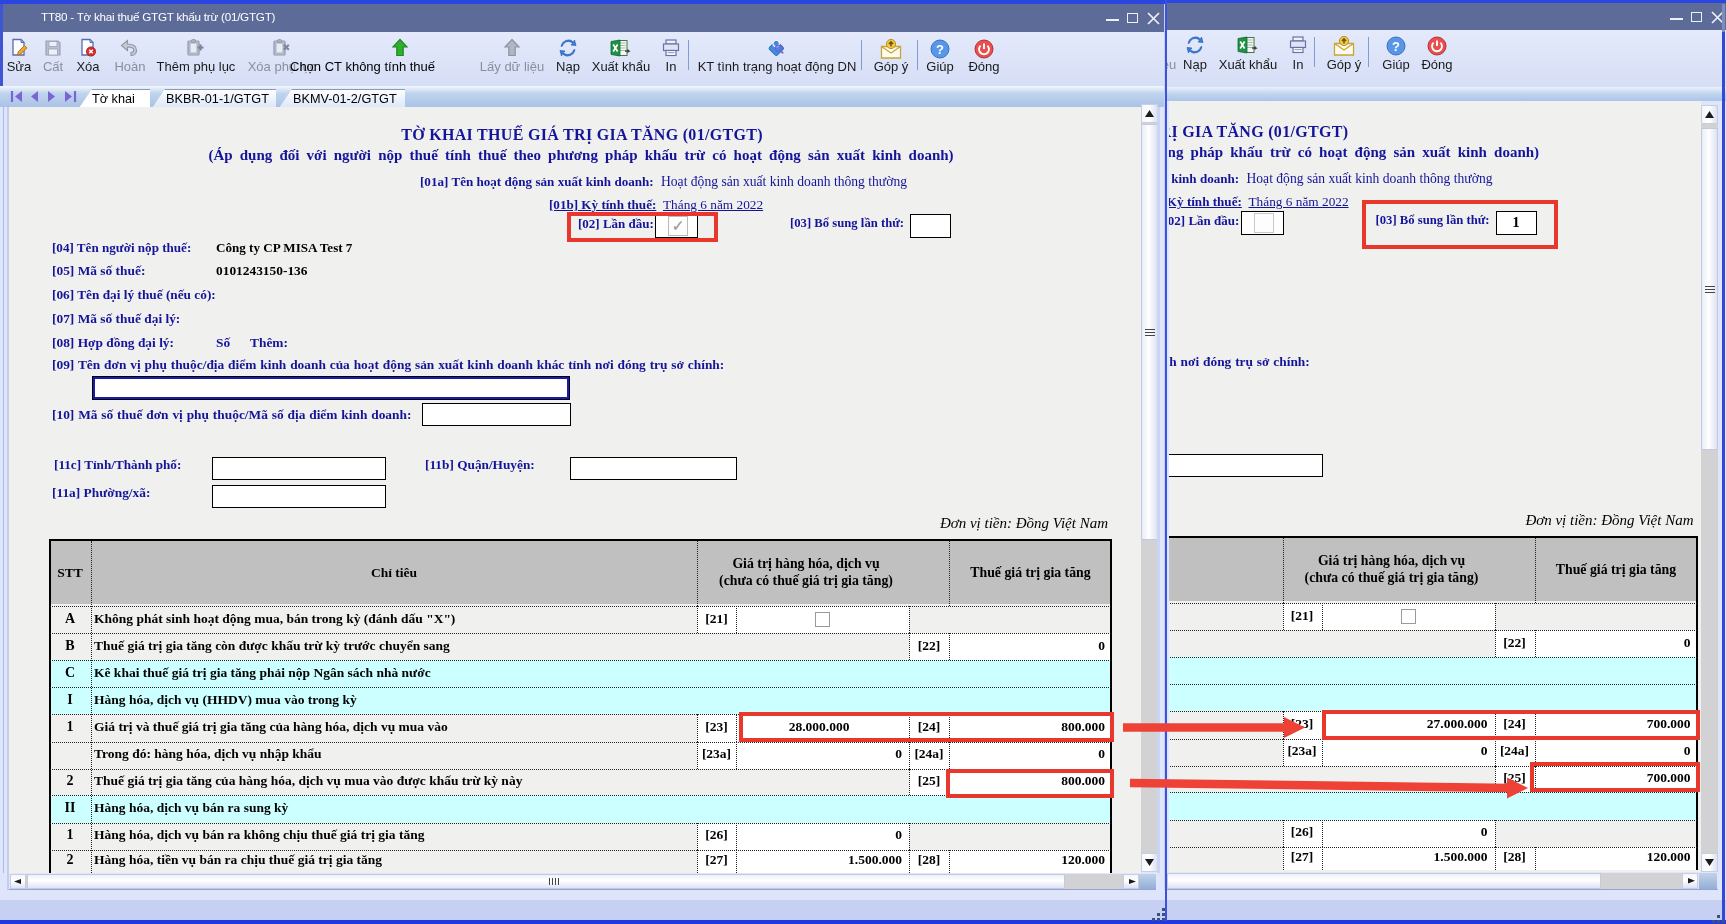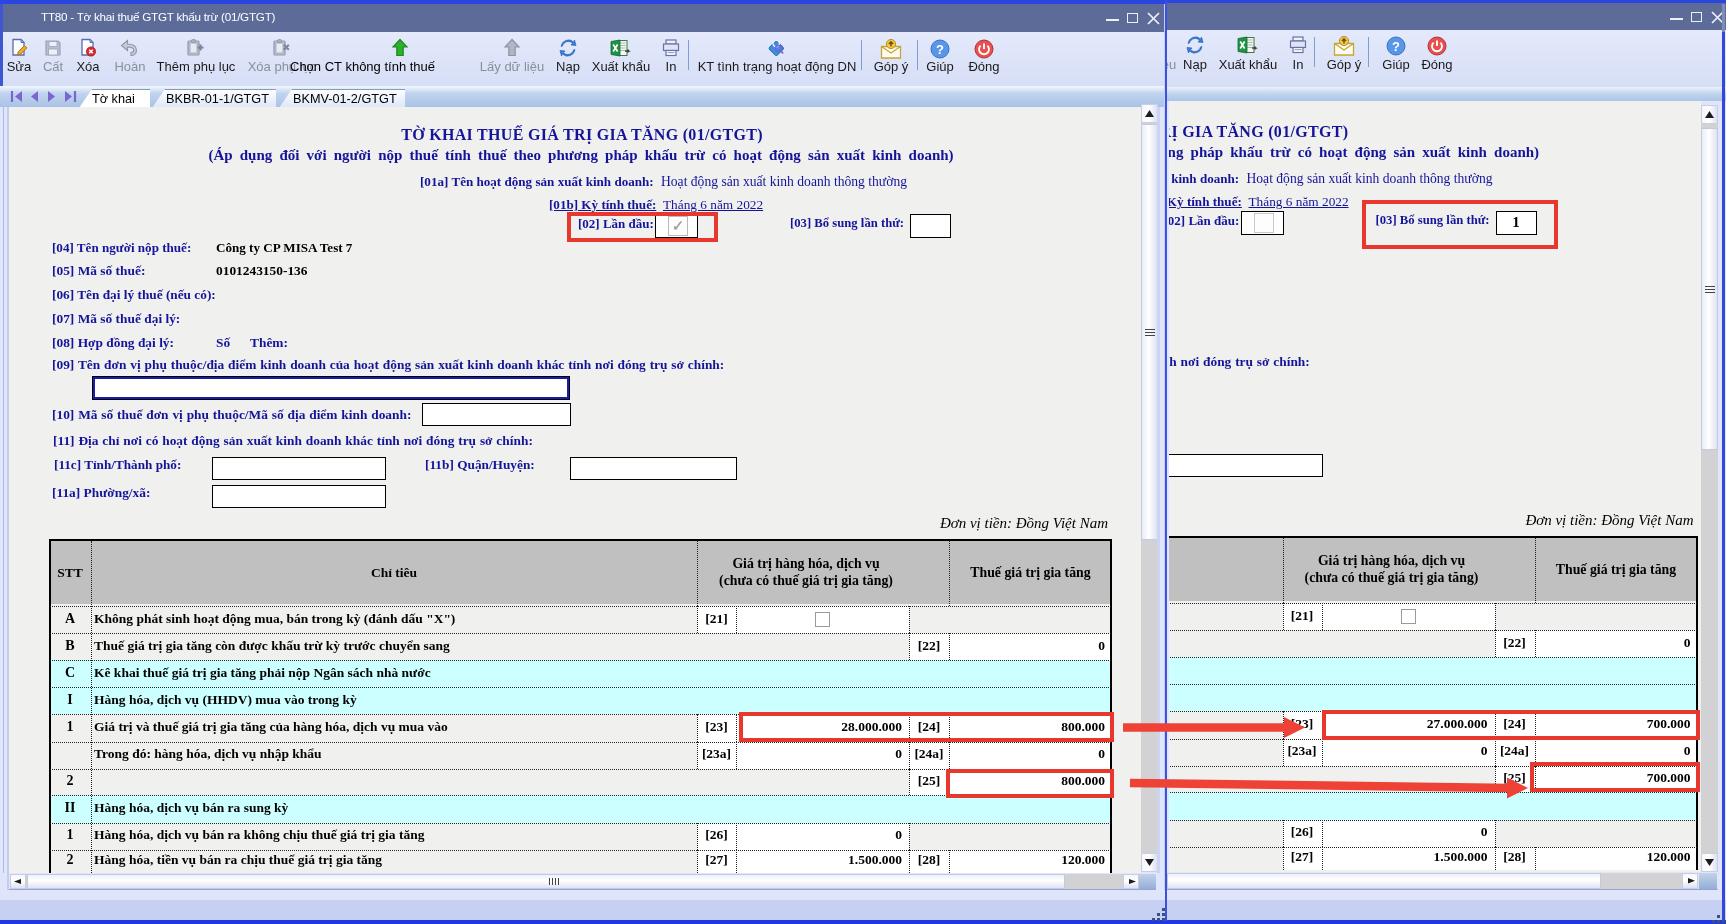--- a/index.html
+++ b/index.html
@@ -174,21 +174,20 @@
 <div style="position:absolute;left:216px;top:263px;font-family:'Liberation Serif',serif;font-size:13.4px;color:#000;white-space:nowrap;font-weight:bold;">0101243150-136</div>
 <div style="position:absolute;left:52px;top:287px;font-family:'Liberation Serif',serif;font-size:13.3px;color:#14149a;white-space:nowrap;font-weight:bold;">[06] Tên đại lý thuế (nếu có):</div>
 <div style="position:absolute;left:52px;top:311px;font-family:'Liberation Serif',serif;font-size:13.4px;color:#14149a;white-space:nowrap;font-weight:bold;">[07] Mã số thuế đại lý:</div>
 <div style="position:absolute;left:52px;top:335px;font-family:'Liberation Serif',serif;font-size:13.4px;color:#14149a;white-space:nowrap;font-weight:bold;">[08] Hợp đồng đại lý:</div>
 <div style="position:absolute;left:216px;top:335px;font-family:'Liberation Serif',serif;font-size:13.4px;color:#14149a;white-space:nowrap;font-weight:bold;">Số</div>
 <div style="position:absolute;left:250px;top:335px;font-family:'Liberation Serif',serif;font-size:13.4px;color:#14149a;white-space:nowrap;font-weight:bold;">Thêm:</div>
 <div style="position:absolute;left:52px;top:357px;font-family:'Liberation Serif',serif;font-size:13.4px;color:#14149a;white-space:nowrap;font-weight:bold;word-spacing:0.5px;">[09] Tên đơn vị phụ thuộc/địa điểm kinh doanh của hoạt động sản xuất kinh doanh khác tỉnh nơi đóng trụ sở chính:</div>
 <div style="position:absolute;left:92px;top:376px;width:478px;height:24px;border:1px solid #000;outline:2px solid #1a1ab0;outline-offset:-3px;background:#fff;box-sizing:border-box;"></div>
 <div style="position:absolute;left:52px;top:407px;font-family:'Liberation Serif',serif;font-size:13.4px;color:#14149a;white-space:nowrap;font-weight:bold;word-spacing:0.5px;">[10] Mã số thuế đơn vị phụ thuộc/Mã số địa điểm kinh doanh:</div>
 <div style="position:absolute;left:422px;top:403px;width:149px;height:23px;border:1.6px solid #000;background:#fff;box-sizing:border-box;"></div>
-<div style="position:absolute;left:53px;top:433px;font-family:'Liberation Serif',serif;font-size:13.4px;color:#14149a;white-space:nowrap;font-weight:bold;word-spacing:0.5px;">[11] Địa chỉ nơi có hoạt động sản xuất kinh doanh khác tỉnh nơi đóng trụ sở chính:</div>
 <div style="position:absolute;left:54px;top:457px;font-family:'Liberation Serif',serif;font-size:13.2px;color:#14149a;white-space:nowrap;font-weight:bold;">[11c] Tỉnh/Thành phố:</div>
 <div style="position:absolute;left:212px;top:457px;width:174px;height:23px;border:1.6px solid #000;background:#fff;box-sizing:border-box;"></div>
 <div style="position:absolute;left:425px;top:457px;font-family:'Liberation Serif',serif;font-size:13.3px;color:#14149a;white-space:nowrap;font-weight:bold;">[11b] Quận/Huyện:</div>
 <div style="position:absolute;left:570px;top:457px;width:167px;height:23px;border:1.6px solid #000;background:#fff;box-sizing:border-box;"></div>
 <div style="position:absolute;left:52px;top:485px;font-family:'Liberation Serif',serif;font-size:13.4px;color:#14149a;white-space:nowrap;font-weight:bold;">[11a] Phường/xã:</div>
 <div style="position:absolute;left:212px;top:485px;width:174px;height:23px;border:1.6px solid #000;background:#fff;box-sizing:border-box;"></div>
 <div style="position:absolute;left:708px;top:515px;width:400px;text-align:right;font:italic 15px 'Liberation Serif',serif;color:#000;white-space:nowrap;">Đơn vị tiền: Đồng Việt Nam</div>
 <div style="position:absolute;left:49px;top:539px;width:1063px;height:334px;border:2px solid #000;border-bottom:none;box-sizing:border-box;background:#f0f0ef;"></div>
 <div style="position:absolute;left:51px;top:541px;width:1059px;height:63px;background:#c0c0c0;"></div>
 <div style="position:absolute;left:-230.0px;top:565px;width:600px;text-align:center;font:bold 13.5px 'Liberation Serif',serif;color:#000;white-space:nowrap;">STT</div>
@@ -249,29 +248,30 @@
 <div style="position:absolute;left:94px;top:637.5px;font:bold 13.5px 'Liberation Serif',serif;color:#000;white-space:nowrap;letter-spacing:0px;">Thuế giá trị gia tăng còn được khấu trừ kỳ trước chuyển sang</div>
 <div style="position:absolute;left:909px;top:637.5px;width:40px;text-align:center;font:bold 13.5px 'Liberation Serif',serif;color:#000;">[22]</div>
 <div style="position:absolute;left:949px;top:637.5px;width:156px;text-align:right;font:bold 13.5px 'Liberation Serif',serif;color:#000;">0</div>
 <div style="position:absolute;left:49px;top:664.5px;width:42px;text-align:center;font:bold 14px 'Liberation Serif',serif;color:#000;">C</div>
 <div style="position:absolute;left:94px;top:664.5px;font:bold 13.5px 'Liberation Serif',serif;color:#000;white-space:nowrap;letter-spacing:0px;">Kê khai thuế giá trị gia tăng phải nộp Ngân sách nhà nước</div>
 <div style="position:absolute;left:49px;top:691.5px;width:42px;text-align:center;font:bold 14px 'Liberation Serif',serif;color:#000;">I</div>
 <div style="position:absolute;left:94px;top:691.5px;font:bold 13.5px 'Liberation Serif',serif;color:#000;white-space:nowrap;letter-spacing:0px;">Hàng hóa, dịch vụ (HHDV) mua vào trong kỳ</div>
 <div style="position:absolute;left:49px;top:718.75px;width:42px;text-align:center;font:bold 14px 'Liberation Serif',serif;color:#000;">1</div>
 <div style="position:absolute;left:94px;top:718.75px;font:bold 13.5px 'Liberation Serif',serif;color:#000;white-space:nowrap;letter-spacing:0px;">Giá trị và thuế giá trị gia tăng của hàng hóa, dịch vụ mua vào</div>
 <div style="position:absolute;left:697px;top:718.75px;width:39px;text-align:center;font:bold 13.5px 'Liberation Serif',serif;color:#000;">[23]</div>
-<div style="position:absolute;left:736px;top:718.75px;width:166px;text-align:right;font:bold 13.5px 'Liberation Serif',serif;color:#000;">28.000.000</div>
+<div style="position:absolute;left:736px;top:718.75px;width:166px;text-align:center;font:bold 13.5px 'Liberation Serif',serif;color:#000;">28.000.000</div>
 <div style="position:absolute;left:909px;top:718.75px;width:40px;text-align:center;font:bold 13.5px 'Liberation Serif',serif;color:#000;">[24]</div>
 <div style="position:absolute;left:949px;top:718.75px;width:156px;text-align:right;font:bold 13.5px 'Liberation Serif',serif;color:#000;">800.000</div>
 <div style="position:absolute;left:94px;top:746.0px;font:bold 13.5px 'Liberation Serif',serif;color:#000;white-space:nowrap;letter-spacing:0px;">Trong đó: hàng hóa, dịch vụ nhập khẩu</div>
 <div style="position:absolute;left:697px;top:746.0px;width:39px;text-align:center;font:bold 13.5px 'Liberation Serif',serif;color:#000;">[23a]</div>
 <div style="position:absolute;left:736px;top:746.0px;width:166px;text-align:right;font:bold 13.5px 'Liberation Serif',serif;color:#000;">0</div>
 <div style="position:absolute;left:909px;top:746.0px;width:40px;text-align:center;font:bold 13.5px 'Liberation Serif',serif;color:#000;">[24a]</div>
 <div style="position:absolute;left:949px;top:746.0px;width:156px;text-align:right;font:bold 13.5px 'Liberation Serif',serif;color:#000;">0</div>
 <div style="position:absolute;left:49px;top:772.75px;width:42px;text-align:center;font:bold 14px 'Liberation Serif',serif;color:#000;">2</div>
+<div style="position:absolute;left:94px;top:772.75px;font:bold 13.5px 'Liberation Serif',serif;color:#000;white-space:nowrap;letter-spacing:0px;">Thuế giá trị gia tăng của hàng hóa, dịch vụ mua vào được khấu trừ kỳ này</div>
 <div style="position:absolute;left:909px;top:772.75px;width:40px;text-align:center;font:bold 13.5px 'Liberation Serif',serif;color:#000;">[25]</div>
 <div style="position:absolute;left:949px;top:772.75px;width:156px;text-align:right;font:bold 13.5px 'Liberation Serif',serif;color:#000;">800.000</div>
 <div style="position:absolute;left:49px;top:799.75px;width:42px;text-align:center;font:bold 14px 'Liberation Serif',serif;color:#000;">II</div>
 <div style="position:absolute;left:94px;top:799.75px;font:bold 13.5px 'Liberation Serif',serif;color:#000;white-space:nowrap;letter-spacing:0px;">Hàng hóa, dịch vụ bán ra sung kỳ</div>
 <div style="position:absolute;left:49px;top:827.0px;width:42px;text-align:center;font:bold 14px 'Liberation Serif',serif;color:#000;">1</div>
 <div style="position:absolute;left:94px;top:827.0px;font:bold 13.5px 'Liberation Serif',serif;color:#000;white-space:nowrap;letter-spacing:0px;">Hàng hóa, dịch vụ bán ra không chịu thuế giá trị gia tăng</div>
 <div style="position:absolute;left:697px;top:827.0px;width:39px;text-align:center;font:bold 13.5px 'Liberation Serif',serif;color:#000;">[26]</div>
 <div style="position:absolute;left:736px;top:827.0px;width:166px;text-align:right;font:bold 13.5px 'Liberation Serif',serif;color:#000;">0</div>
 <div style="position:absolute;left:49px;top:852.25px;width:42px;text-align:center;font:bold 14px 'Liberation Serif',serif;color:#000;">2</div>
 <div style="position:absolute;left:94px;top:852.25px;font:bold 13.5px 'Liberation Serif',serif;color:#000;white-space:nowrap;letter-spacing:0px;">Hàng hóa, tiền vụ bán ra chịu thuế giá trị gia tăng</div>

